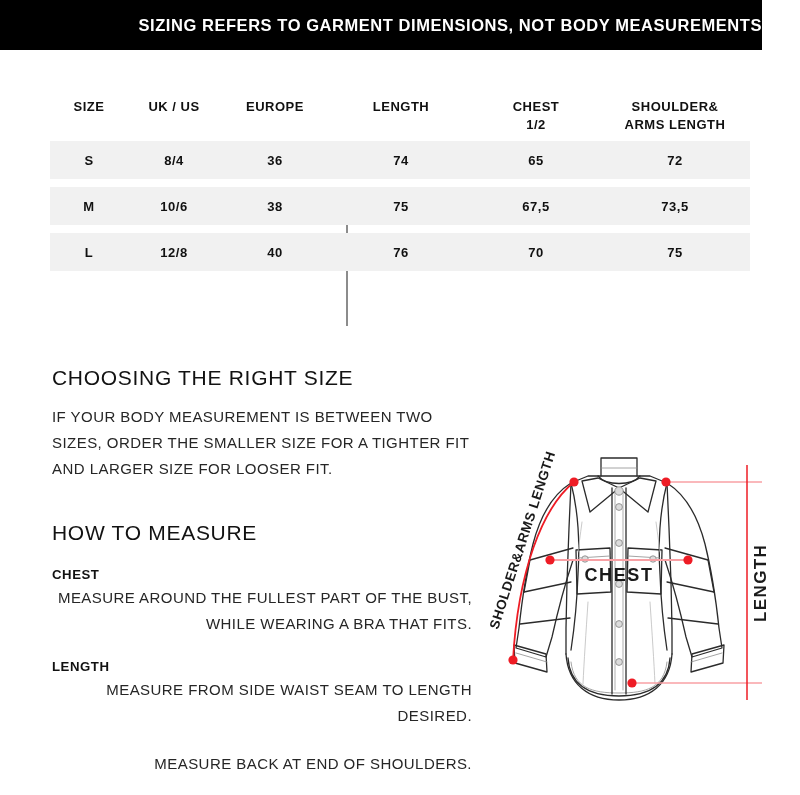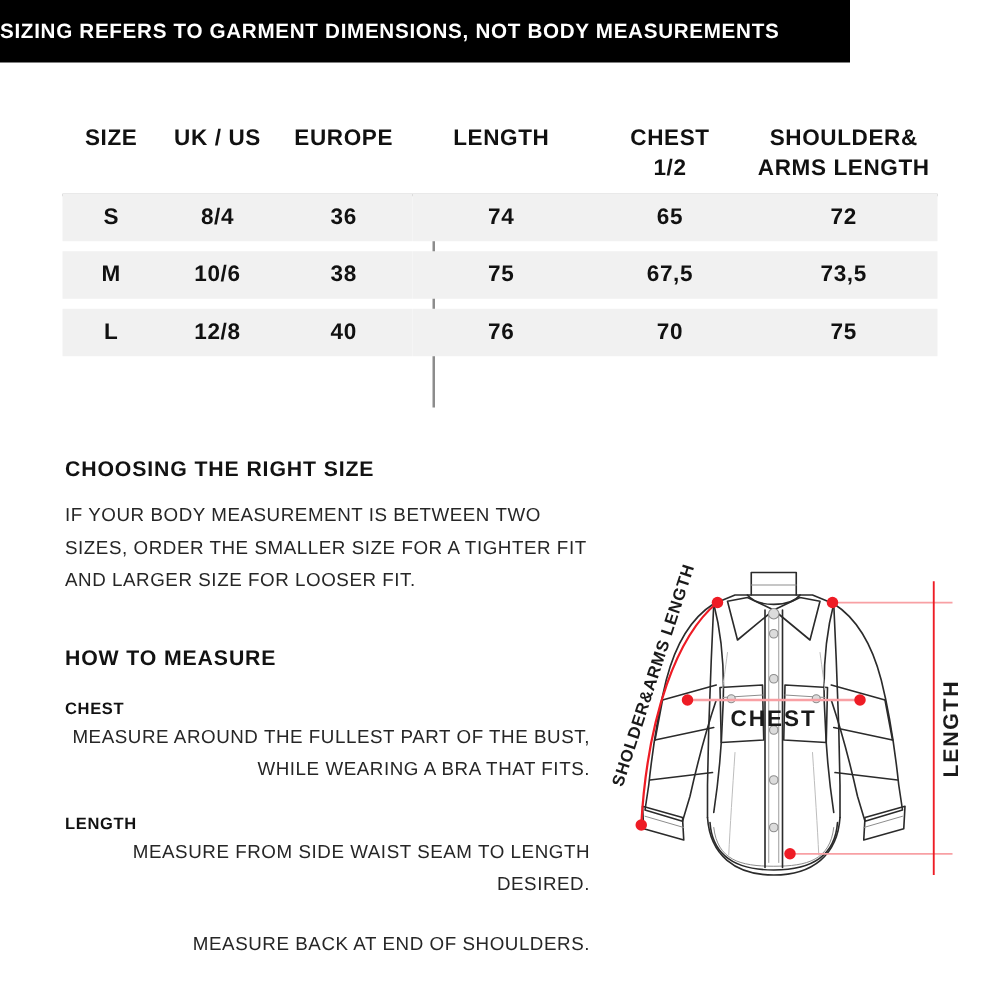--- a/index.html
+++ b/index.html
@@ -9,26 +9,26 @@
     height: 795px;
     background: #ffffff;
     font-family: "Liberation Sans", sans-serif;
     color: #1a1a1a;
     overflow: hidden;
     position: relative;
   }
 
   
   .banner {
-    width: 680px;
+    width: 762px;
     height: 50px;
     background: #000000;
     display: flex;
     align-items: center;
-    justify-content: flex-start;
+    justify-content: flex-end;
   }
   .banner-title {
     color: #ffffff;
     font-size: 16.5px;
     font-weight: 700;
     letter-spacing: 0.55px;
     text-transform: uppercase;
     white-space: nowrap;
   }
 
@@ -39,21 +39,21 @@
     top: 50px;
     width: 700px;
   }
   .size-table {
     width: 700px;
     border-collapse: separate;
     border-spacing: 0;
     position: relative;
   }
   .size-table th, .size-table td {
-    font-size: 18px;
+    font-size: 13px;
     font-weight: 700;
     letter-spacing: 0.5px;
     text-align: center;
     padding: 0;
   }
   .size-table thead th {
     height: 70px;
     vertical-align: top;
     padding-top: 48px;
     line-height: 1.35;
@@ -94,22 +94,22 @@
 
   
   .copy {
     position: absolute;
     left: 52px;
     top: 366px;
     width: 420px;
   }
   .copy h2 {
     margin: 0;
-    font-size: 17px;
-    font-weight: 700;
+    font-size: 21px;
+    font-weight: 400;
     letter-spacing: 0.7px;
     color: #121212;
     text-transform: uppercase;
   }
   .copy p {
     margin: 14px 0 0 0;
     font-size: 15px;
     line-height: 1.72;
     letter-spacing: 0.45px;
     color: #262626;

